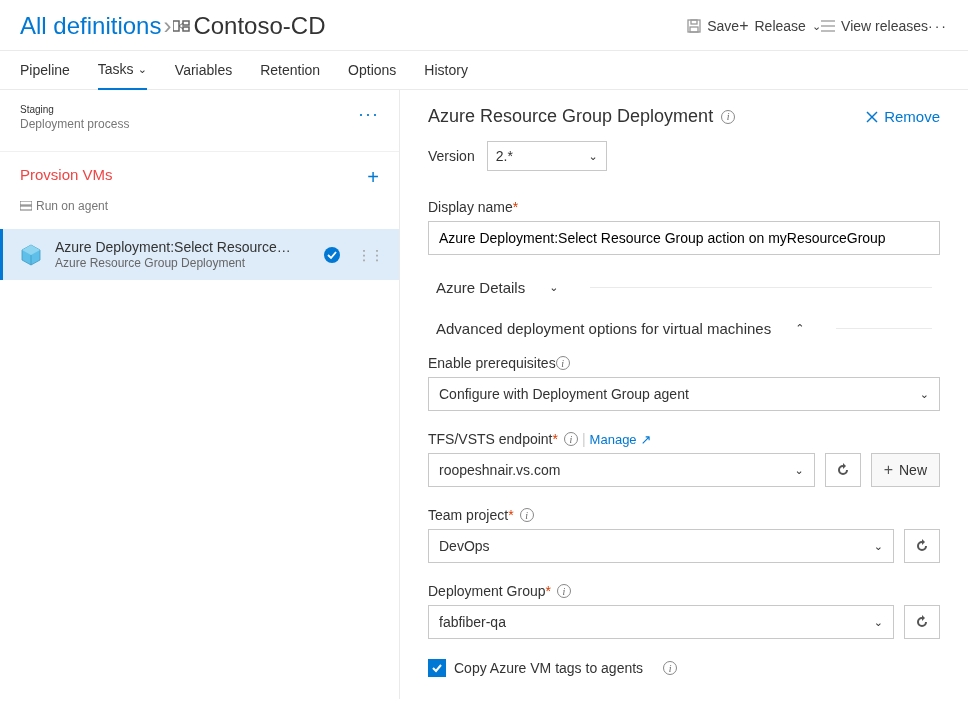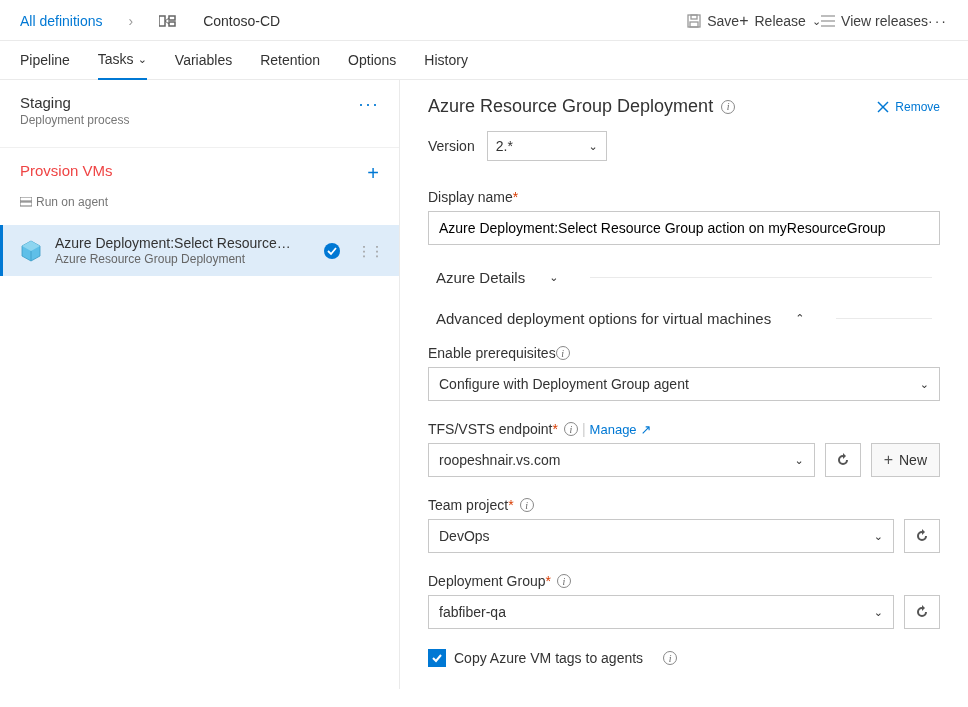--- a/index.html
+++ b/index.html
@@ -1,55 +1,55 @@
 <!DOCTYPE html>
 <html><head>
   <meta charset="utf-8">
   <style>
     * { box-sizing: border-box; margin: 0; padding: 0; font-family: "Segoe UI", -apple-system, sans-serif; }
     body { width: 968px; height: 707px; background: #fff; color: #333; font-size: 14px; overflow: hidden; }
     
     .top-bar { display: flex; align-items: center; padding: 12px 20px 10px; border-bottom: 1px solid #eaeaea; }
-    .breadcrumb { display: flex; align-items: center; gap: 26px; font-size: 14px; }
+    .breadcrumb { display: flex; align-items: center; gap: 2px; font-size: 24px; }
     .breadcrumb-link { color: #0078d4; cursor: pointer; }
     .breadcrumb-sep { color: #999; }
     .breadcrumb-icon { width: 18px; height: 18px; display: inline-flex; align-items: center; }
     .breadcrumb-title { color: #333; }
     .top-actions { margin-left: auto; display: flex; align-items: center; color: #404040; }
     .top-action { display: flex; align-items: center; gap: 6px; cursor: pointer; }
     .top-action svg { stroke: #999; }
     
     .tabs { display: flex; gap: 28px; padding: 0 20px; border-bottom: 1px solid #eaeaea; }
     .tab { padding: 10px 0 11px; cursor: pointer; color: #333; font-size: 14px; display: flex; align-items: center; gap: 4px; }
     .tab.active { border-bottom: 2px solid #0078d4; margin-bottom: -1px; }
     
     .content { display: flex; height: calc(100% - 98px); }
     .left-panel { width: 400px; border-right: 1px solid #eaeaea; display: flex; flex-direction: column; }
     .stage-header { padding: 14px 20px 12px; display: flex; align-items: flex-start; justify-content: space-between; }
-    .stage-title { font-size: 15px; color: #333; }
+    .stage-title { font-size: 10px; color: #333; }
     .stage-sub { font-size: 12px; color: #777; margin-top: 2px; }
     .stage-menu { color: #0078d4; font-size: 18px; letter-spacing: 1px; cursor: pointer; }
     
     .agent-row { padding: 14px 20px 12px; margin-top: 8px; display: flex; justify-content: space-between; align-items: flex-start; border-top: 1px solid #f0f0f0; }
     .agent-title { font-size: 15px; color: #ef4444; }
     .agent-sub { font-size: 12px; color: #777; margin-top: 16px; display: flex; align-items: center; gap: 4px; }
     .plus-icon { color: #0078d4; font-size: 20px; cursor: pointer; font-weight: 300; }
     
     .task-item { background: #deecf9; border-left: 3px solid #0078d4; padding: 10px 16px 10px 14px; display: flex; align-items: center; gap: 10px; margin: 4px 0; }
     .task-icon { width: 28px; height: 28px; display: flex; align-items: center; justify-content: center; flex-shrink: 0; }
     .task-text { flex: 1; min-width: 0; }
     .task-title { font-size: 14px; color: #333; white-space: nowrap; overflow: hidden; text-overflow: ellipsis; }
     .task-sub { font-size: 12px; color: #666; margin-top: 1px; }
     .task-check { width: 18px; height: 18px; flex-shrink: 0; }
     .task-grip { color: #999; font-size: 14px; letter-spacing: -1px; margin-left: 6px; cursor: grab; }
     
     .right-panel { flex: 1; padding: 16px 28px 20px 28px; overflow-y: auto; }
     .panel-header { display: flex; align-items: center; justify-content: space-between; margin-bottom: 14px; }
     .panel-title { font-size: 18px; color: #333; display: flex; align-items: center; gap: 8px; }
-    .remove-btn { color: #0078d4; display: flex; align-items: center; gap: 6px; cursor: pointer; font-size: 12px; }
+    .remove-btn { color: #0078d4; display: flex; align-items: center; gap: 6px; cursor: pointer; font-size: 15px; }
     
     .version-row { display: flex; align-items: center; gap: 12px; margin-bottom: 28px; }
     .version-label { font-size: 14px; }
     .version-select { width: 120px; height: 30px; border: 1px solid #c8c8c8; padding: 0 8px; display: flex; align-items: center; justify-content: space-between; cursor: pointer; }
     
     .form-label { font-size: 14px; color: #333; margin-bottom: 6px; display: flex; align-items: center; }
     .req { color: #d83b01; }
     .info-icon { width: 14px; height: 14px; border: 1px solid #888; border-radius: 50%; display: inline-flex; align-items: center; justify-content: center; font-size: 10px; color: #666; font-style: italic; font-family: Georgia, serif; }
     .text-input { width: 100%; height: 34px; border: 1px solid #c8c8c8; padding: 0 10px; font-size: 14px; background: #fff; }
     .select-input { width: 100%; height: 34px; border: 1px solid #c8c8c8; padding: 0 10px; font-size: 14px; background: #fff; display: flex; align-items: center; justify-content: space-between; cursor: pointer; }

